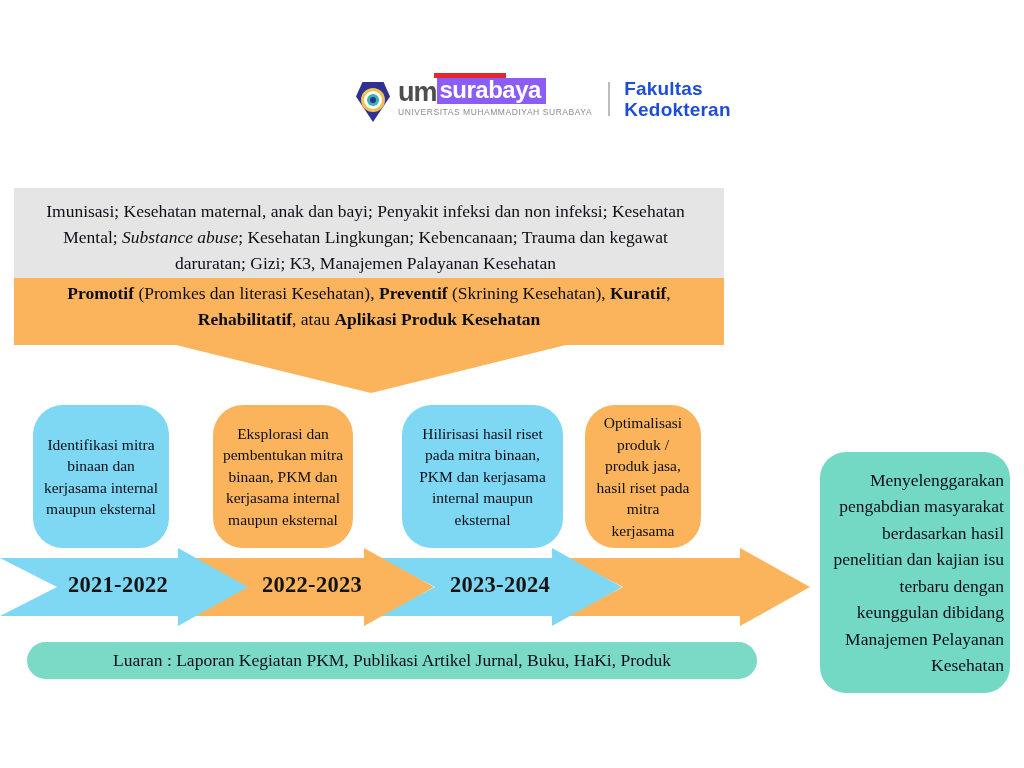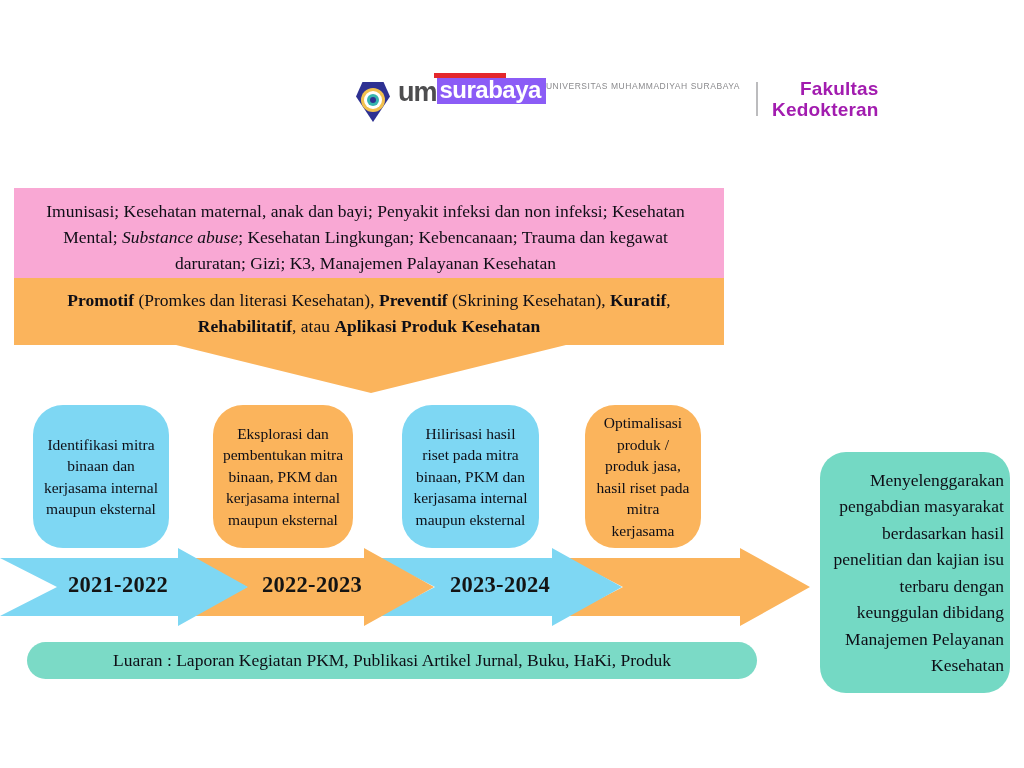--- a/index.html
+++ b/index.html
@@ -8,50 +8,50 @@
 
   
   .logo-group{position:absolute;left:356px;top:78px;display:flex;align-items:flex-start;}
   .emblem{width:34px;height:40px;position:relative;margin-top:4px;
           clip-path:polygon(50% 100%,0 36%,19% 0,81% 0,100% 36%);
           background:#2e3192;}
   .emblem .ring1{position:absolute;left:5px;top:6px;width:24px;height:24px;border-radius:50%;background:#f2c14e;}
   .emblem .ring2{position:absolute;left:8px;top:9px;width:18px;height:18px;border-radius:50%;background:#ffffff;}
   .emblem .ring3{position:absolute;left:11px;top:12px;width:12px;height:12px;border-radius:50%;background:#37b5ae;}
   .emblem .ring4{position:absolute;left:14px;top:15px;width:6px;height:6px;border-radius:50%;background:#2e3192;}
-  .wordmark{margin-left:8px;display:flex;flex-direction:row;}
+  .wordmark{margin-left:8px;display:flex;flex-direction:column;}
   .wordmark-top{display:flex;align-items:flex-end;position:relative;}
   .um-text{font-family:"Liberation Sans",sans-serif;font-weight:bold;font-size:27px;line-height:24px;color:#4d4d4f;letter-spacing:-1px;}
   .surabaya-box{background:#8b5cf6;color:#fff;font-family:"Liberation Sans",sans-serif;
                 font-weight:bold;font-size:24px;line-height:22px;padding:1px 5px 3px 3px;letter-spacing:-0.5px;}
   .tagline-strip{position:absolute;top:-5px;left:36px;width:72px;height:5px;background:#e4272c;}
   .university-line{font-family:"Liberation Sans",sans-serif;font-size:8.5px;color:#8a8a8d;
                    letter-spacing:0.55px;margin-top:3px;white-space:nowrap;}
   .logo-divider{width:2px;height:34px;background:#bcbcbe;margin:4px 14px 0 16px;}
   .faculty-name{font-family:"Liberation Sans",sans-serif;font-weight:bold;font-size:19px;
-                line-height:21px;color:#a21caf;letter-spacing:0.2px;text-align:right;}
+                line-height:21px;color:#1d4ed8;letter-spacing:0.2px;}
 
   
   .banner{position:absolute;left:14px;width:710px;box-sizing:border-box;text-align:center;color:#0e0e16;}
-  .banner-blue{top:188px;height:90px;background:#f9a8d4;font-size:17.5px;line-height:26px;
+  .banner-blue{top:188px;height:90px;background:#e5e5e5;font-size:17.5px;line-height:26px;
                padding:10px 27px 0 20px;}
   .banner-orange{top:278px;height:67px;background:#fbb45c;font-size:17.5px;line-height:26px;
-                 padding:9px 30px 0 30px;}
+                 padding:2px 30px 0 30px;}
   .banner-v{position:absolute;left:172px;top:344px;width:398px;height:49px;background:#fbb45c;
             clip-path:polygon(0 0,100% 0,50% 100%);}
 
   
   .mbox{position:absolute;top:405px;height:143px;border-radius:30px;box-sizing:border-box;
         display:flex;align-items:center;justify-content:center;text-align:center;
         font-size:15.5px;line-height:21.5px;color:#0e0e16;padding:6px 9px;}
   .mbox.blue{background:#7ed7f3;}
   .mbox.orange{background:#fbb45c;}
   .mbox1{left:33px;width:136px;}
   .mbox2{left:213px;width:140px;}
-  .mbox3{left:402px;width:137px;}
+  .mbox3{left:402px;width:161px;}
   .mbox4{left:585px;width:116px;}
 
   
   .arrows-svg{position:absolute;left:0;top:546px;width:1024px;height:84px;}
   .year-label{position:absolute;top:572px;width:150px;text-align:center;
               font-weight:bold;font-size:22.5px;color:#141414;letter-spacing:0.3px;}
   .yl1{left:43px;}  .yl2{left:237px;}  .yl3{left:425px;}  .yl4{left:610px;}
 
   
   .output-banner{position:absolute;left:27px;top:642px;width:730px;height:37px;border-radius:19px;

